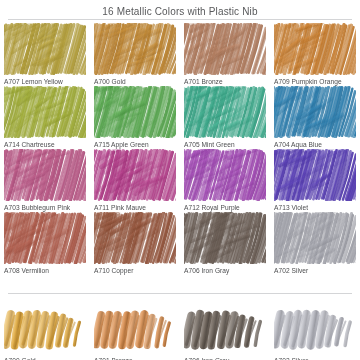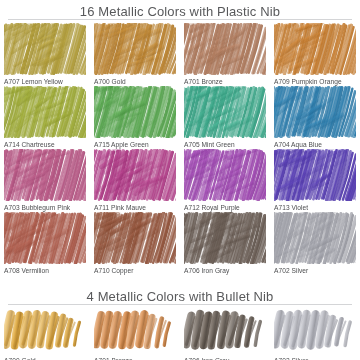--- a/index.html
+++ b/index.html
@@ -10,21 +10,21 @@
     -webkit-font-smoothing:antialiased;
     overflow:hidden;
   }
   .sheet{position:relative;width:360px;height:360px;background:#fff;}
 
   
   .section-head{
     position:absolute;left:0;width:360px;text-align:center;
   }
   .section-head .title{
-    font-size:13px;color:#58595b;letter-spacing:.15px;
+    font-size:10px;color:#58595b;letter-spacing:.15px;
     line-height:11px;white-space:nowrap;
   }
   .section-head .rule{
     margin:2px auto 0;width:344px;height:1px;background:#d4d5d7;
   }
 
   
   .grid{position:absolute;left:0;width:360px;display:flex;flex-wrap:wrap;}
   .cell{width:90px;box-sizing:border-box;padding:0 4px;}
   .swatch{
@@ -1409,21 +1409,20 @@
               <path d="M11.872132873069495,23.92375157866627 l12.636817086488008,-11.868987008929253" stroke-width="5.06" opacity="0.33"></path>
               <path d="M43.74623021181672,45.85222576092929 l14.922024231404066,-8.080432709306479" stroke-width="5.30" opacity="0.44"></path>
             </g>
           </svg>
         </div>
         <div class="cap">A702 Silver</div>
       </div>
     </div>
 
   <div class="section-head" style="top:291px">
-    <div class="title">4 Metallic Colors with Bullet Nib</div>
     <div class="rule"></div>
   </div>
 
   <div class="grid bullet" id="grid-bullet" style="top:308px">
       <div class="cell">
         <div class="swatch">
           <svg viewBox="0 0 82 46" width="82" height="46">
             <defs>
               <linearGradient id="g18377" x1="0" y1="0" x2="1" y2="1">
                 <stop offset="0" stop-color="#f2cf86"></stop>

